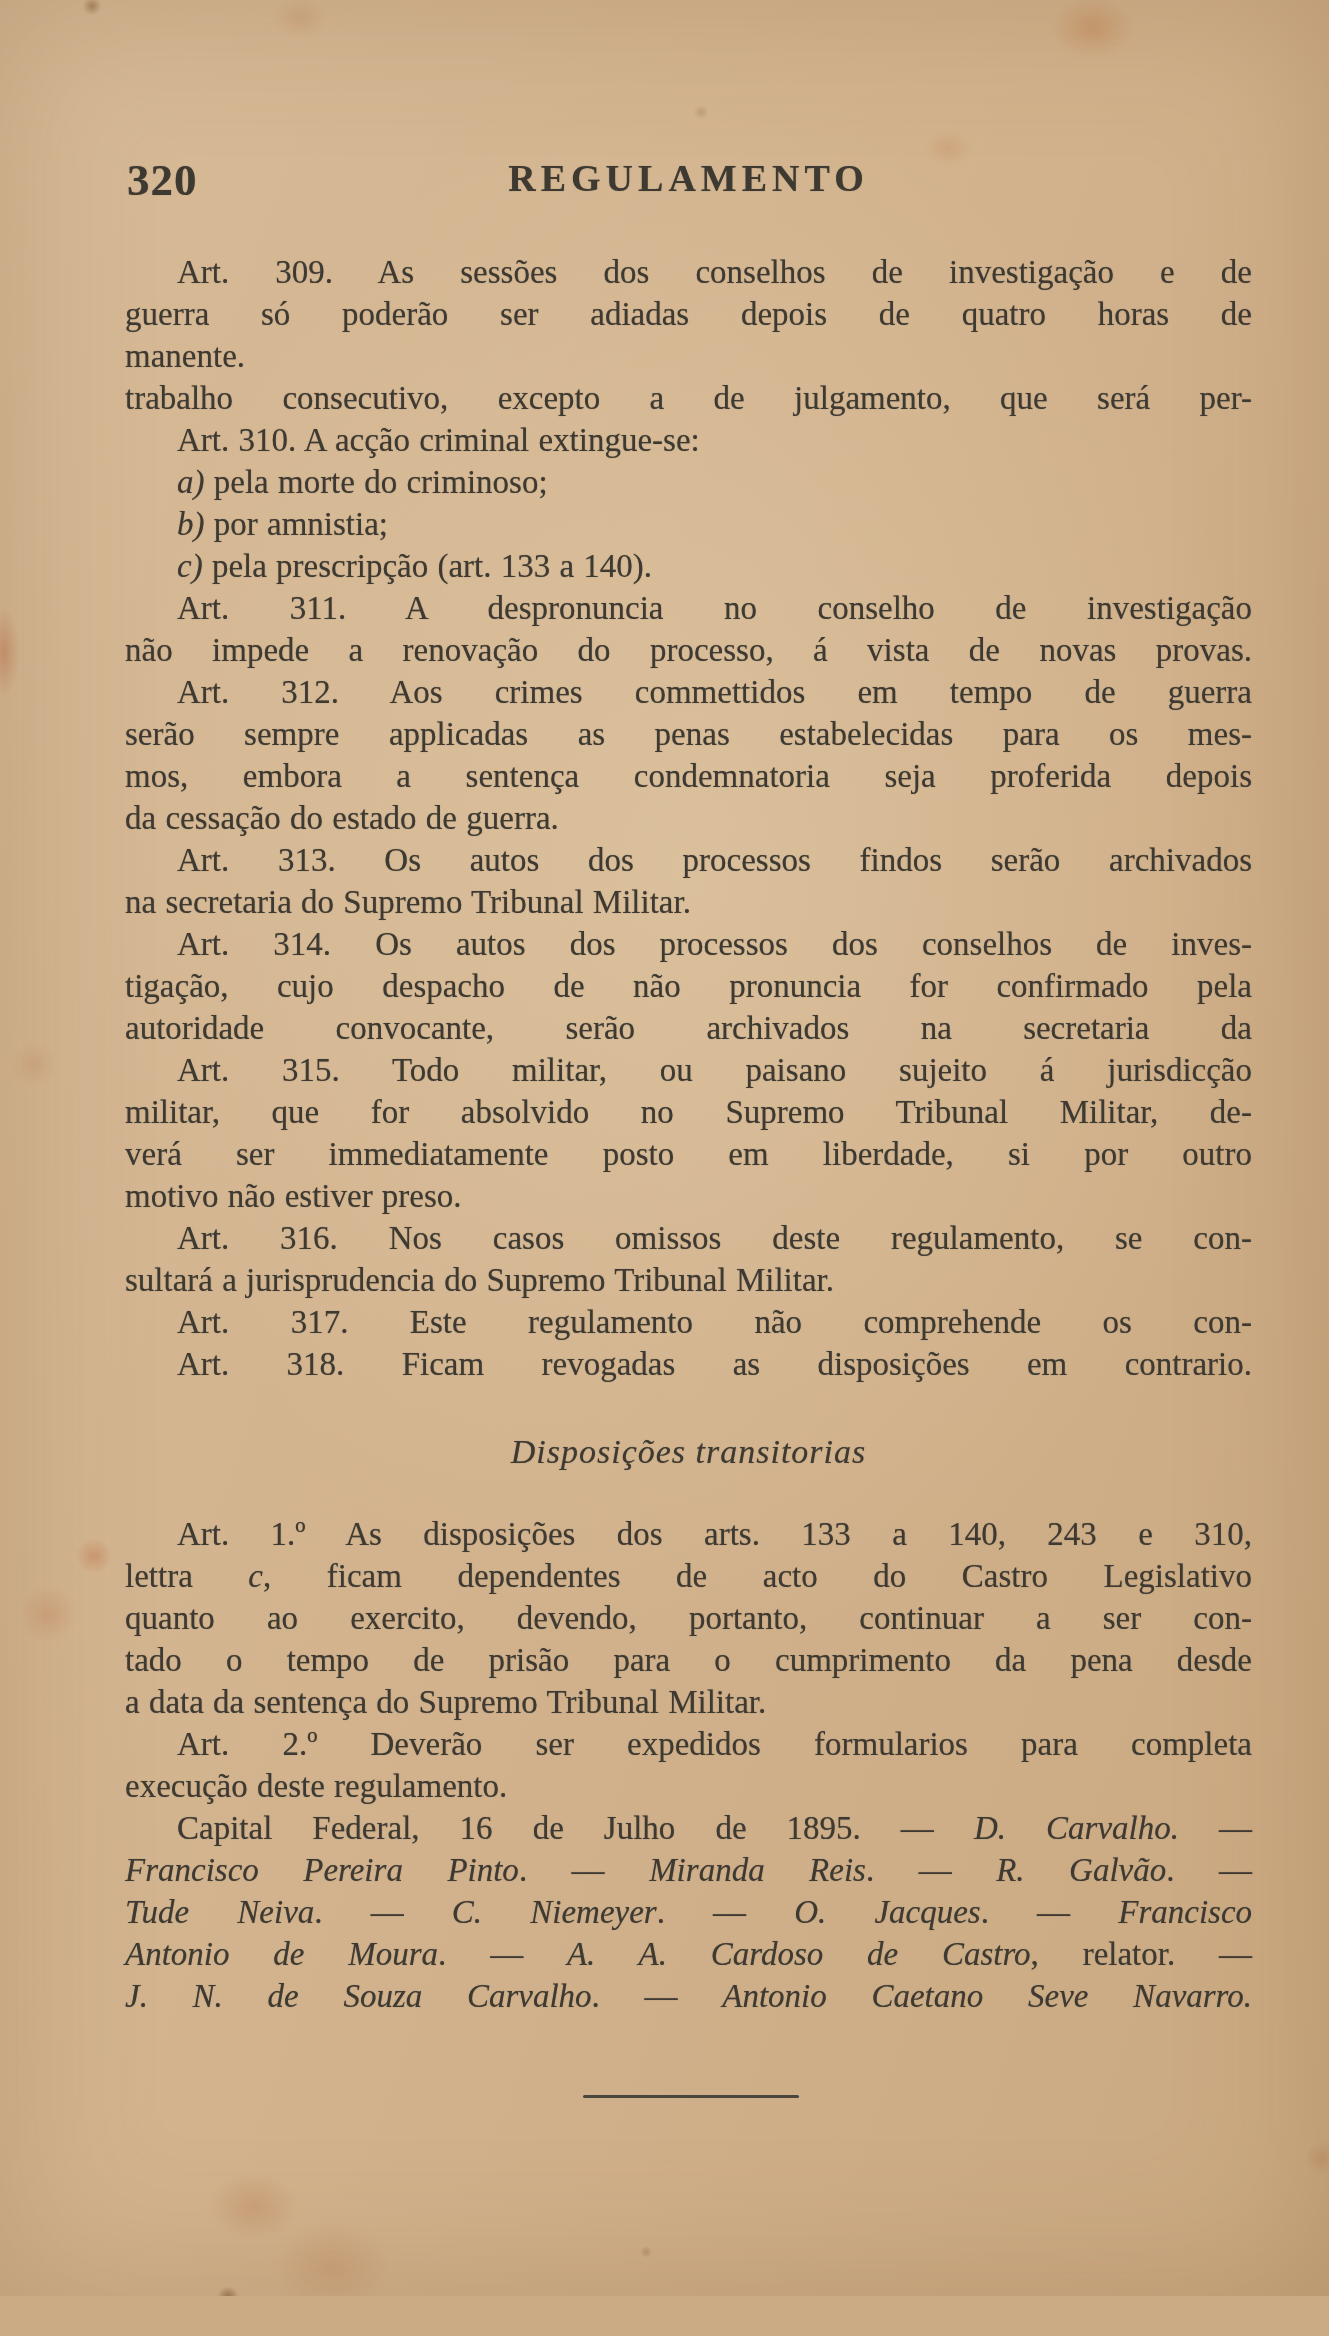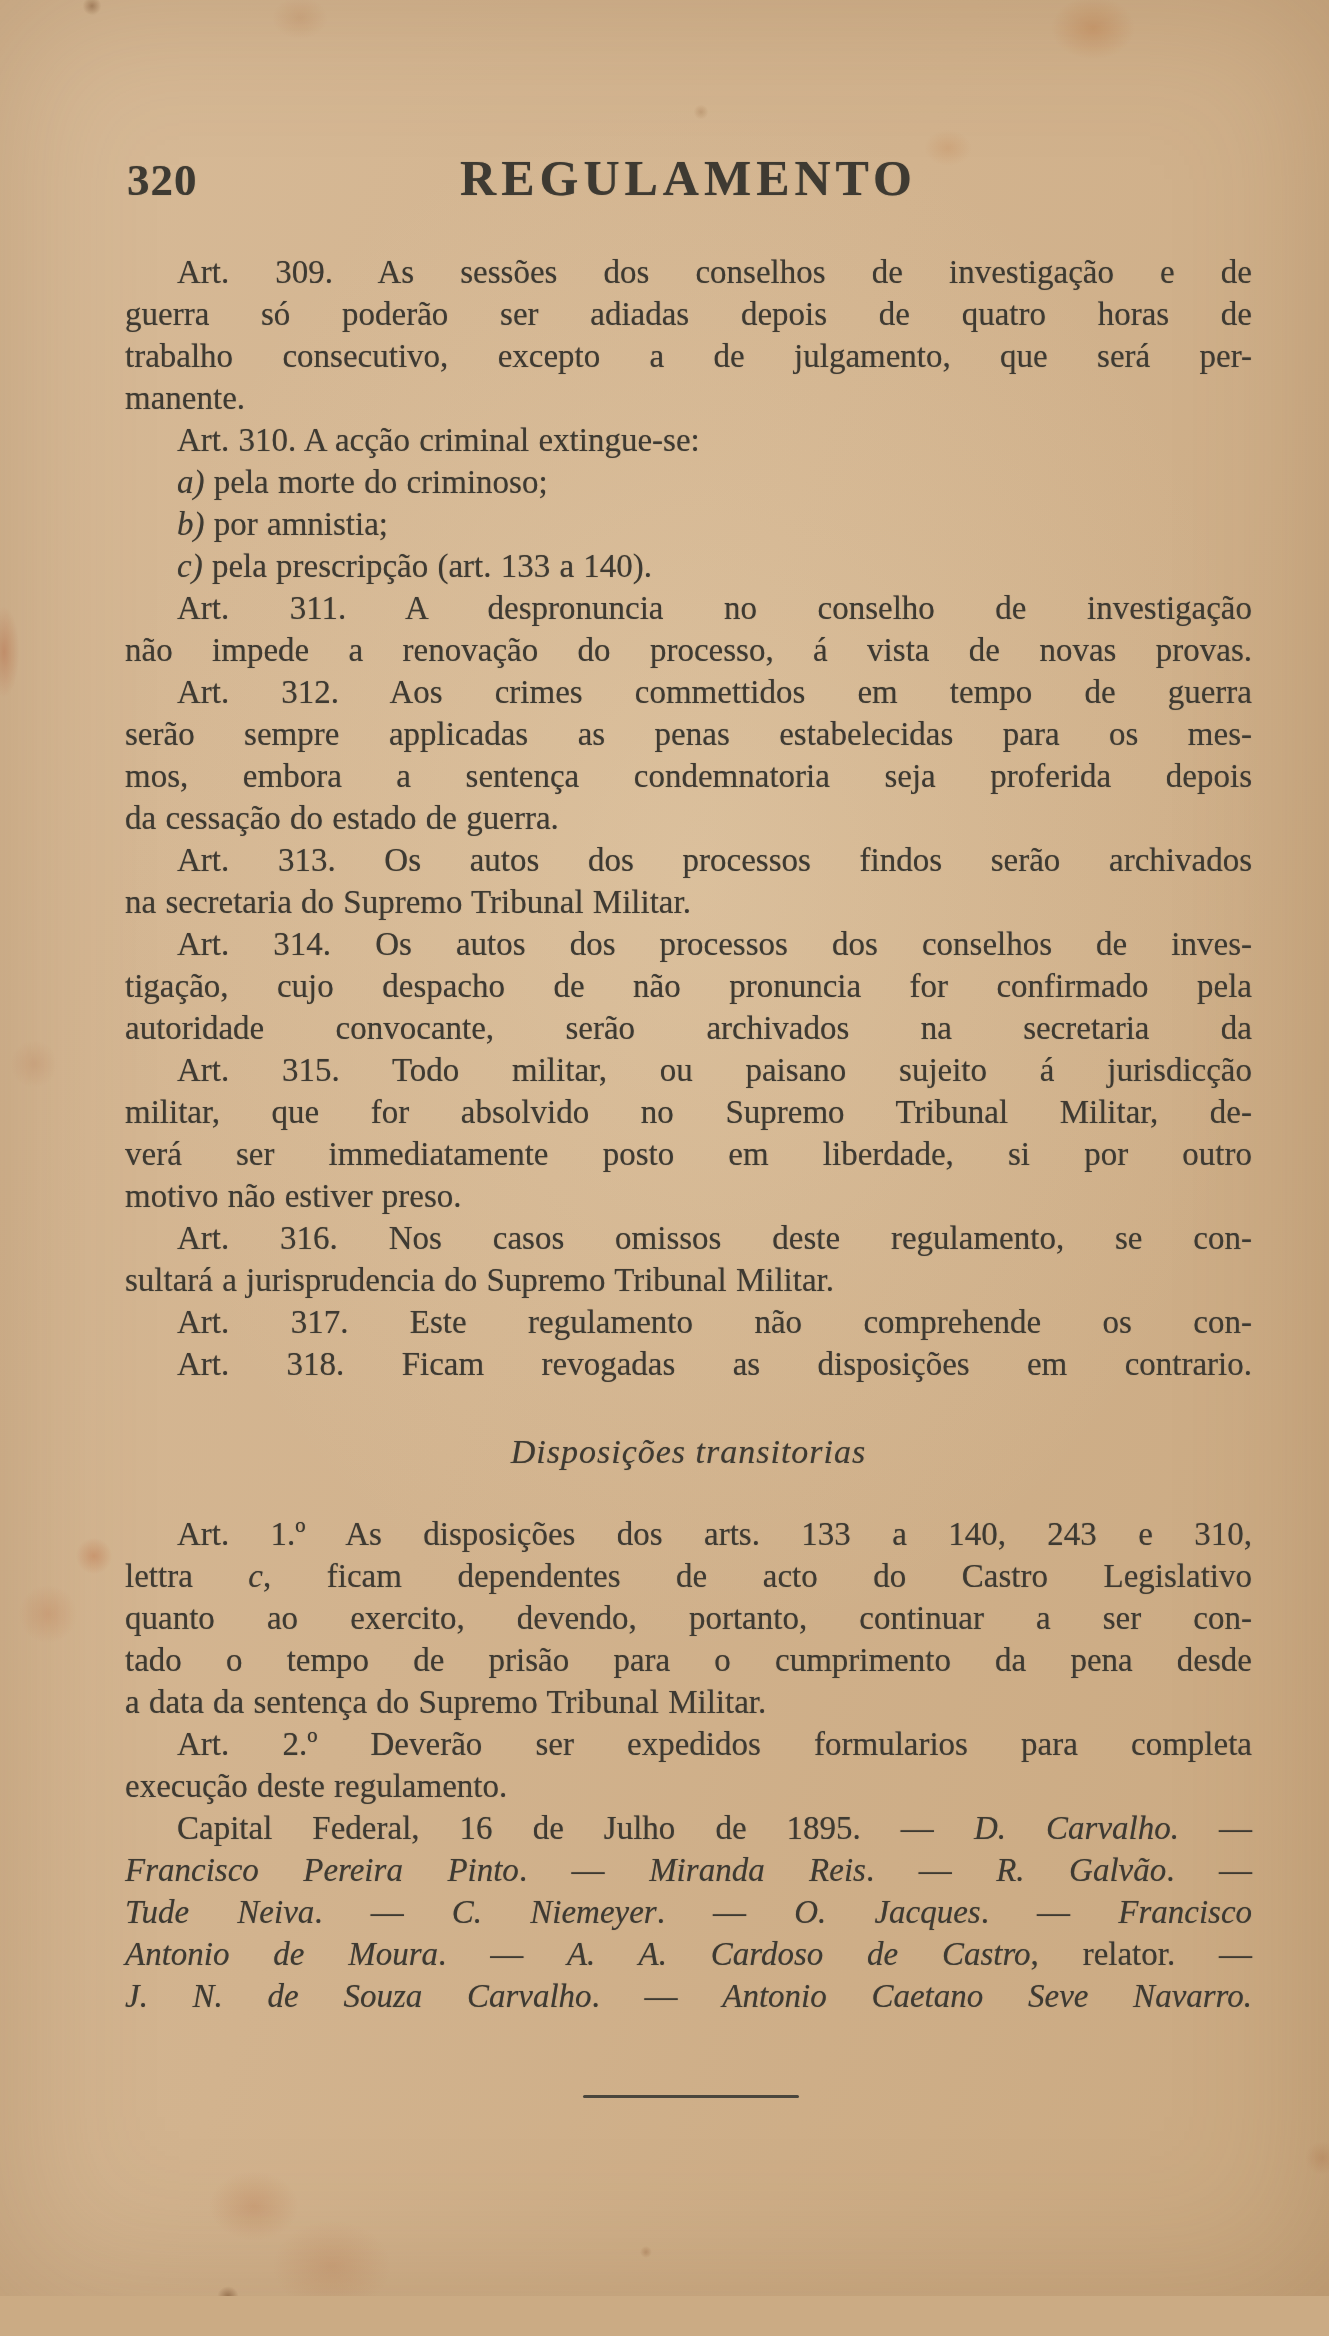--- a/index.html
+++ b/index.html
@@ -54,21 +54,21 @@
     font-weight: 700;
     letter-spacing: 1px;
     line-height: 44px;
   }
   .running-header {
     position: absolute;
     left: 0;
     right: 0;
     bottom: 0;
     text-align: center;
-    font-size: 50px;
+    font-size: 38px;
     font-weight: 700;
     letter-spacing: 5px;
     line-height: 44px;
   }
 
   .text-body {
     margin-top: 51px;
   }
 
   .para { margin: 0; }
@@ -109,22 +109,22 @@
 
 <div class="page">
   <div class="header-row">
     <span class="page-num">320</span>
     <span class="running-header">REGULAMENTO</span>
   </div>
   <div class="text-body">
       <div class="para">
         <div class="line first"><span>Art. 309. As sessões dos conselhos de investigação e de</span></div>
         <div class="line"><span>guerra só poderão ser adiadas depois de quatro horas de</span></div>
+        <div class="line last"><span>manente.</span></div>
         <div class="line"><span>trabalho consecutivo, excepto a de julgamento, que será per-</span></div>
-        <div class="line last"><span>manente.</span></div>
       </div>
       <div class="para">
         <div class="line first last"><span>Art. 310. A acção criminal extingue-se:</span></div>
       </div>
       <div class="para">
         <div class="line first last"><span class="it">a)</span><span> pela morte do criminoso;</span></div>
       </div>
       <div class="para">
         <div class="line first last"><span class="it">b)</span><span> por amnistia;</span></div>
       </div>

